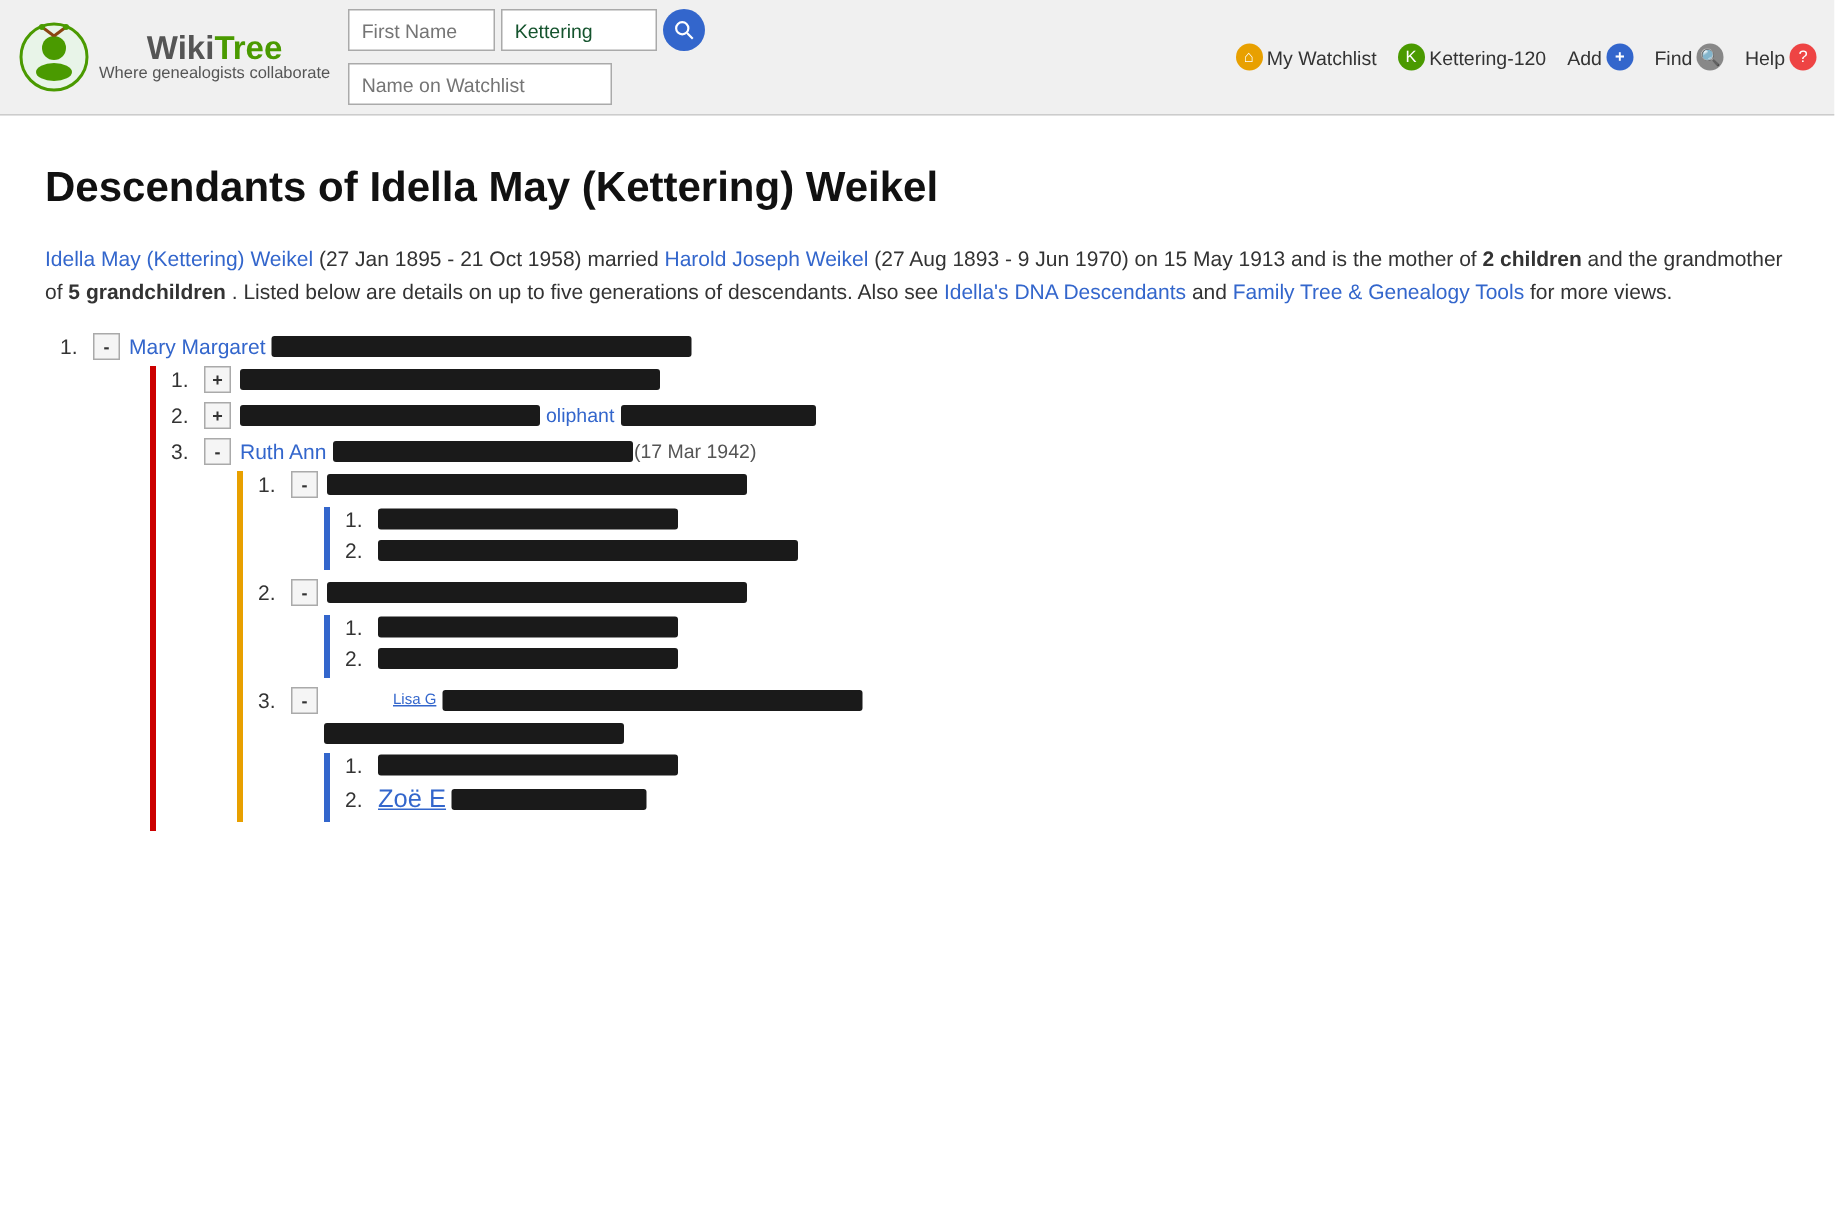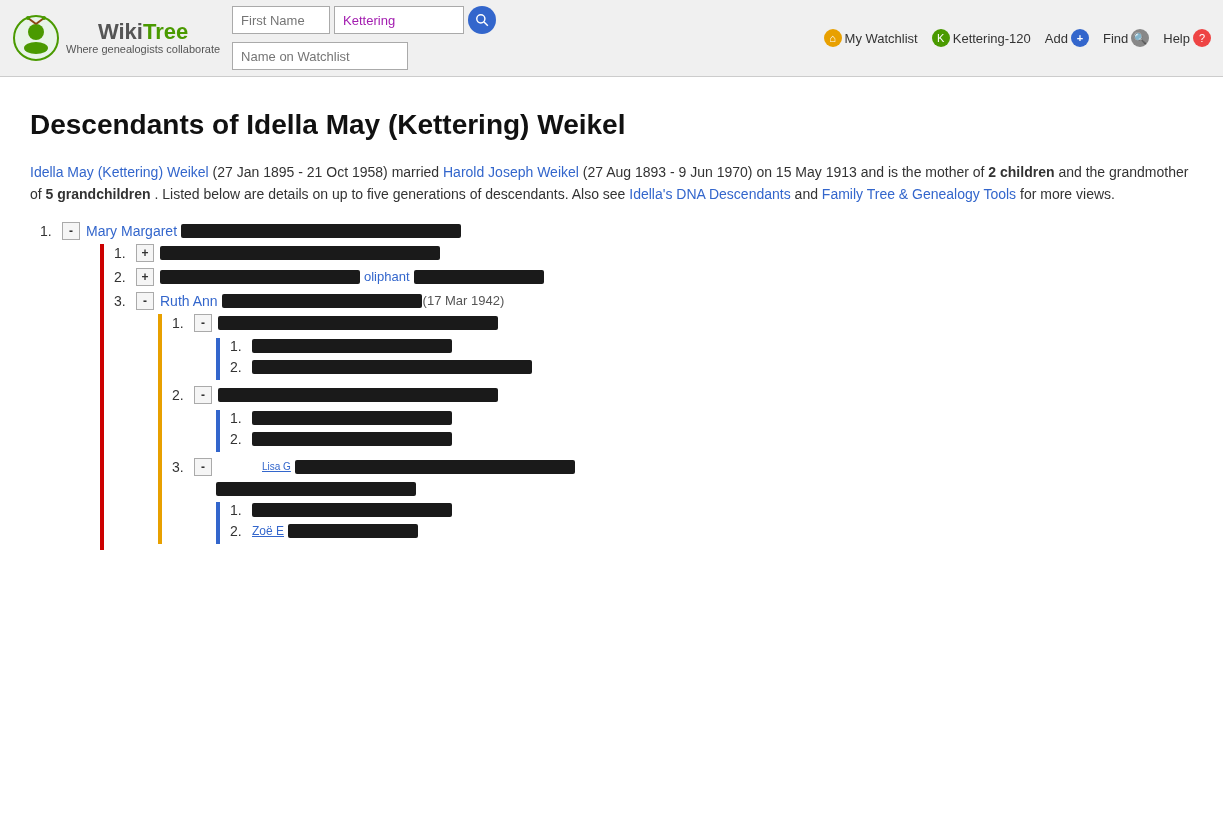--- a/index.html
+++ b/index.html
@@ -44,21 +44,21 @@
       gap: 4px;
     }
     #search-first, #search-last {
       border: 1px solid #aaa;
       padding: 4px 8px;
       font-size: 13px;
       height: 28px;
       color: #999;
     }
     #search-first { width: 98px; }
-    #search-last { width: 130px; color: #a21caf; }
+    #search-last { width: 104px; color: #14532d; }
     #search-btn {
       background: #3366cc;
       border: none;
       width: 28px;
       height: 28px;
       border-radius: 50%;
       cursor: pointer;
       display: flex;
       align-items: center;
       justify-content: center;
@@ -190,21 +190,21 @@
       font-size: 13px;
     }
 
     .lisa-name {
       color: #3366cc;
       font-size: 10px;
       margin-left: 44px;
     }
     .zoe-name {
       color: #3366cc;
-      font-size: 12px;
+      font-size: 17px;
     }
   </style>
 </head>
 <body>
 
 <div id="header">
   <div id="logo-area">
 
     <svg id="logo-img" viewBox="0 0 48 48" xmlns="http://www.w3.org/2000/svg">
       <circle cx="24" cy="24" r="22" fill="#e8f4e8" stroke="#4a9a00" stroke-width="2"></circle>

